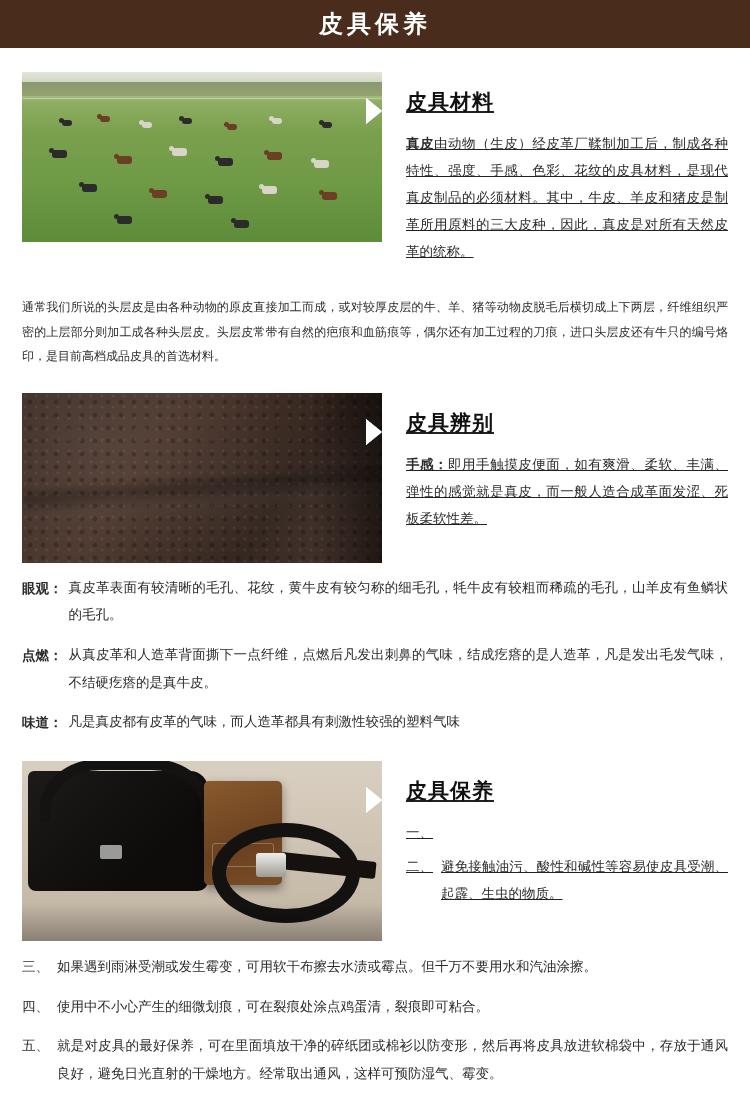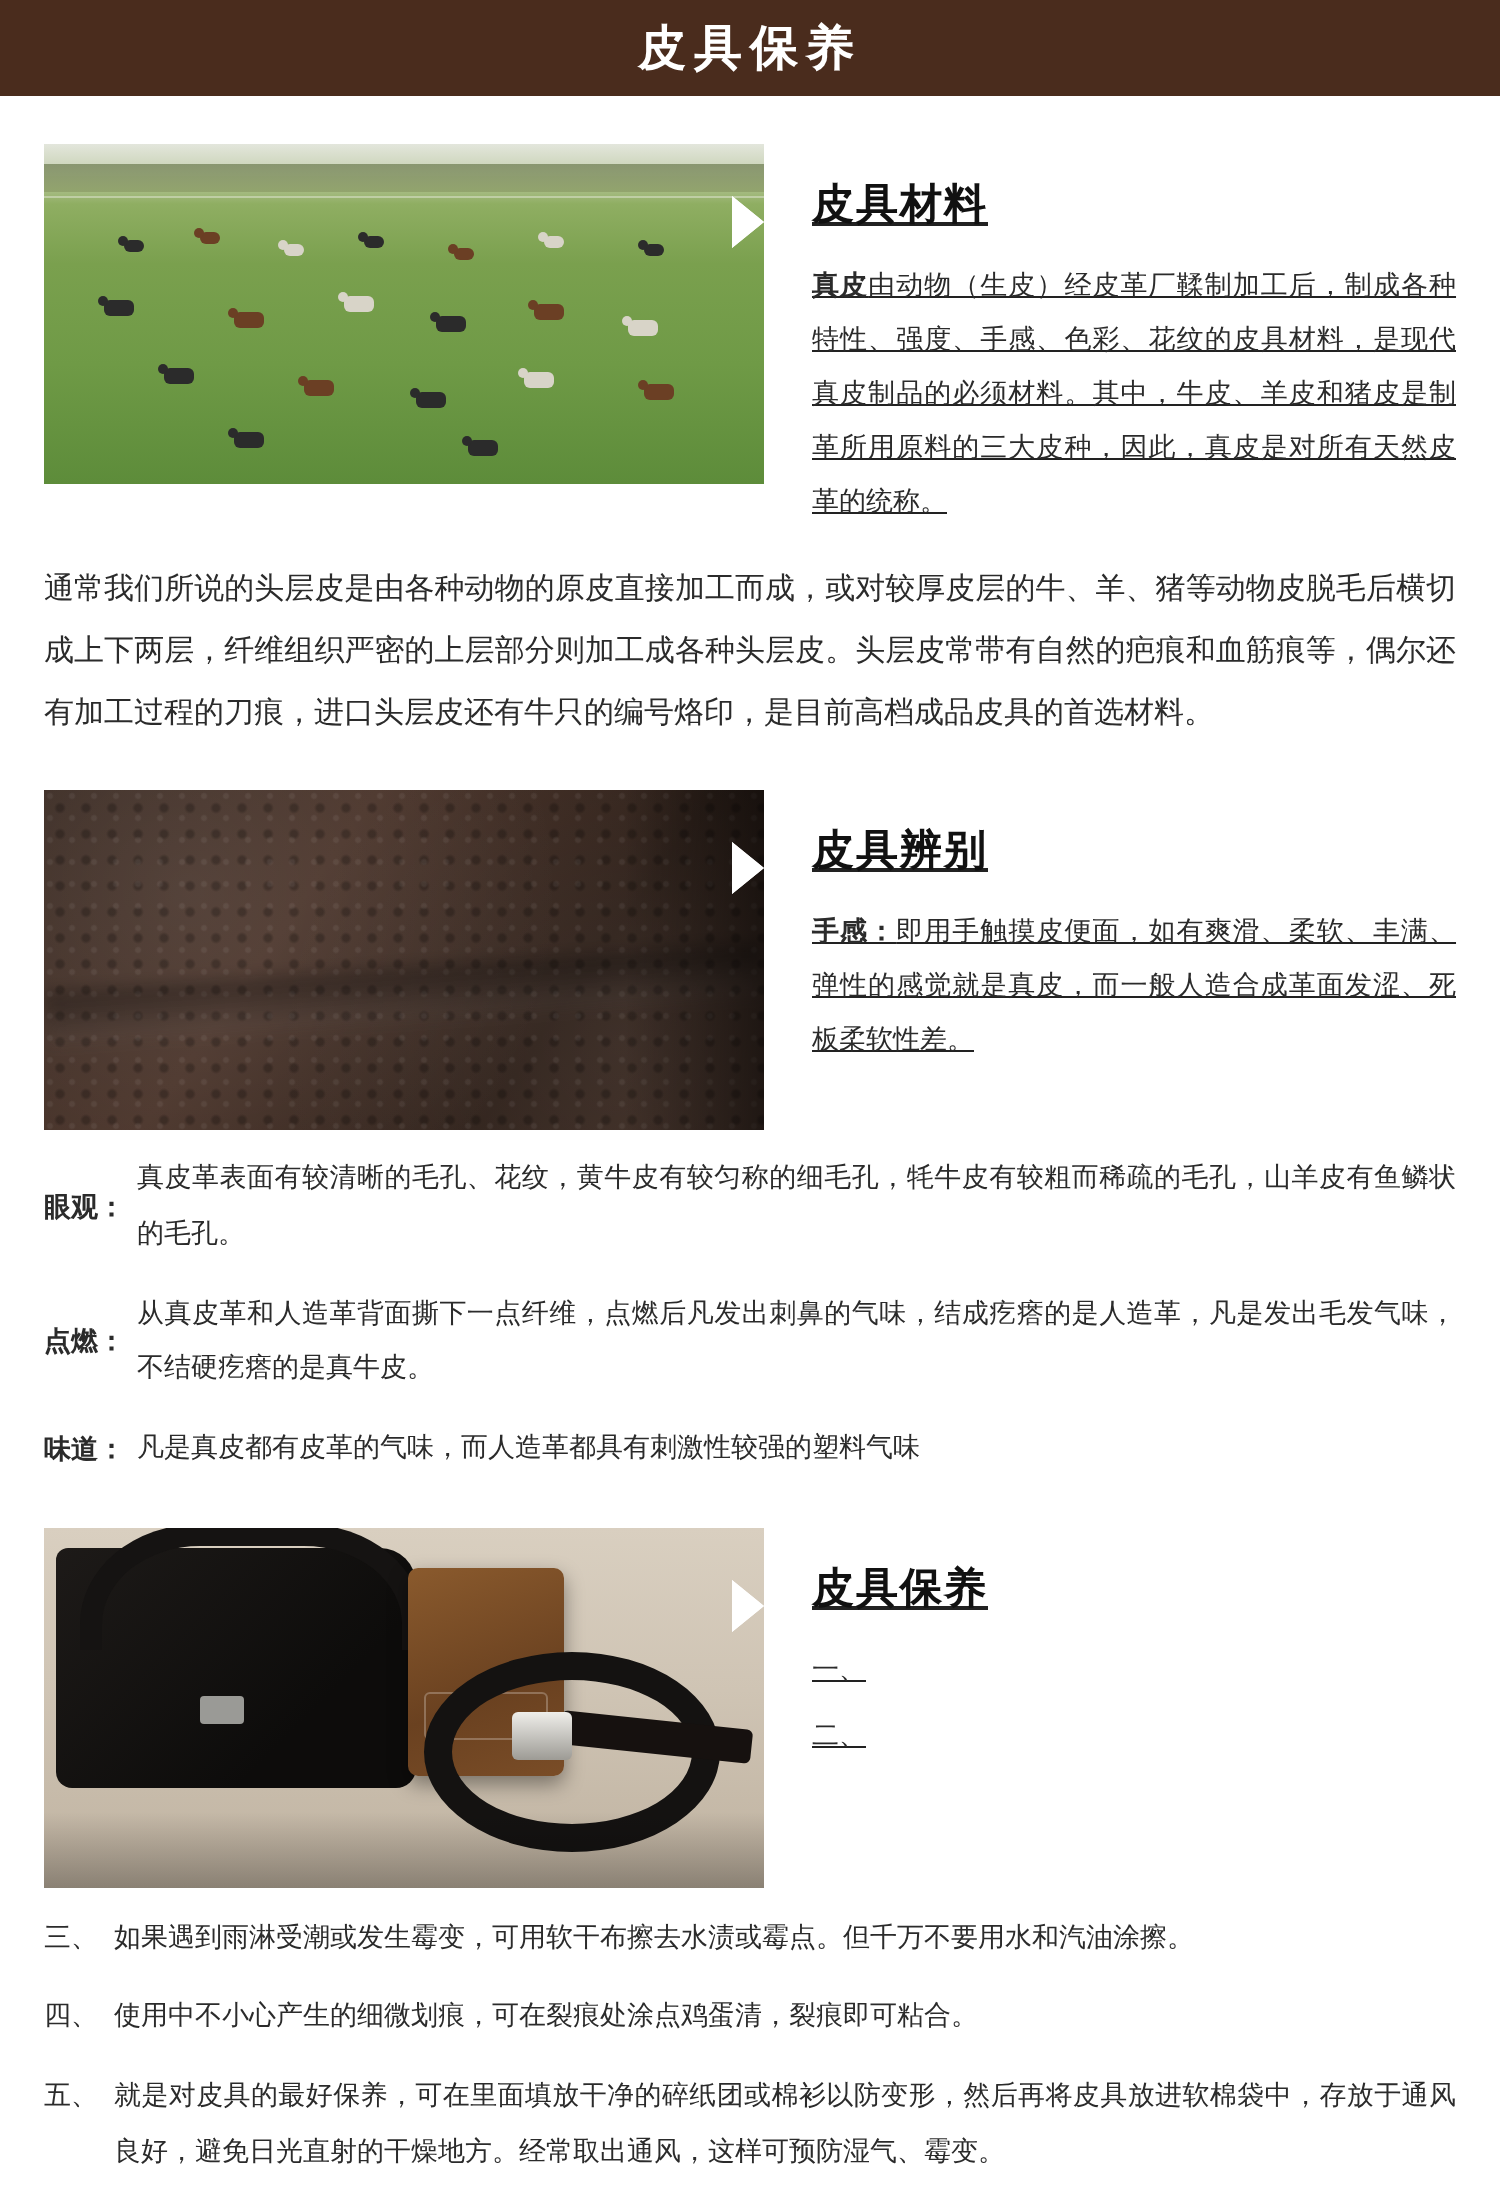--- a/index.html
+++ b/index.html
@@ -79,34 +79,33 @@
   .body-text {
     font-size: 13.5px;
     line-height: 2.0;
     color: #2b2b2b;
     text-align: justify;
   }
   .body-text b {
     font-weight: bold;
   }
   .para {
-    font-size: 15px;
+    font-size: 12px;
     line-height: 2.05;
     color: #2b2b2b;
     text-align: justify;
-    margin: 14px 0 0 0;
+    margin: 30px 0 0 0;
     text-indent: 0;
   }
   .label-para {
     display: flex;
     margin-top: 12px;
     font-size: 13.5px;
     line-height: 2.05;
     color: #2b2b2b;
-    align-items: center;
   }
   .label-para .lbl {
     font-weight: bold;
     flex: 0 0 auto;
     white-space: nowrap;
     padding-right: 6px;
   }
   .label-para .txt {
     flex: 1;
     text-align: justify;
@@ -381,20 +380,21 @@
       <div class="arrow"></div>
 
       <div class="media-text">
         <div class="sec-title">皮具保养</div>
         <div class="inner-list">
           <div class="num-para">
             <span class="num">一、</span>
           </div>
           <div class="num-para">
             <span class="num">二、</span>
+            <span class="txt">避免接触油污、酸性和碱性等容易使皮具受潮、起霹、生虫的物质。</span>
           </div>
         </div>
       </div>
     </div>
 
     <div class="num-para">
       <span class="num">三、</span>
       <span class="txt">如果遇到雨淋受潮或发生霉变，可用软干布擦去水渍或霉点。但千万不要用水和汽油涂擦。</span>
     </div>
     <div class="num-para">

